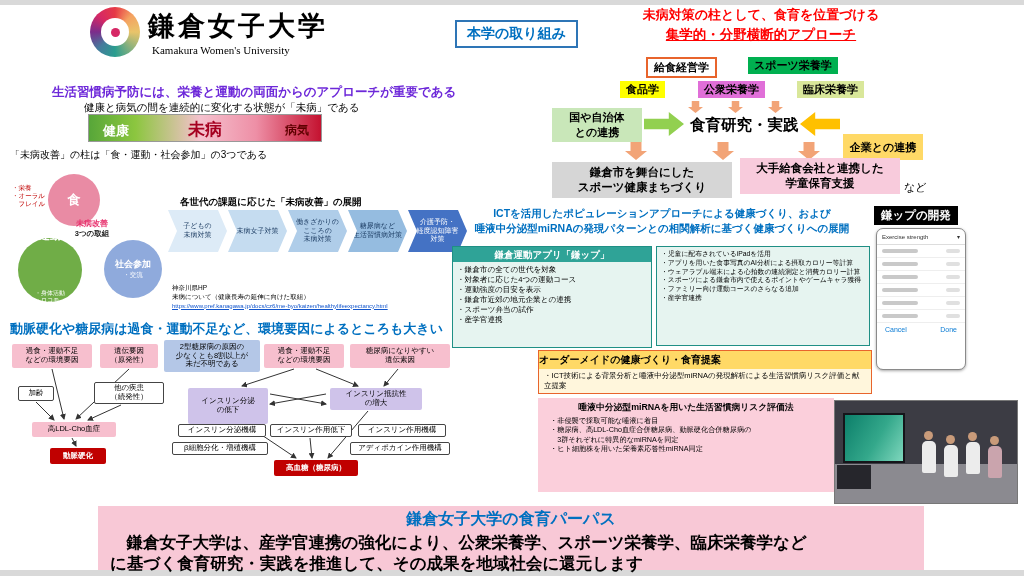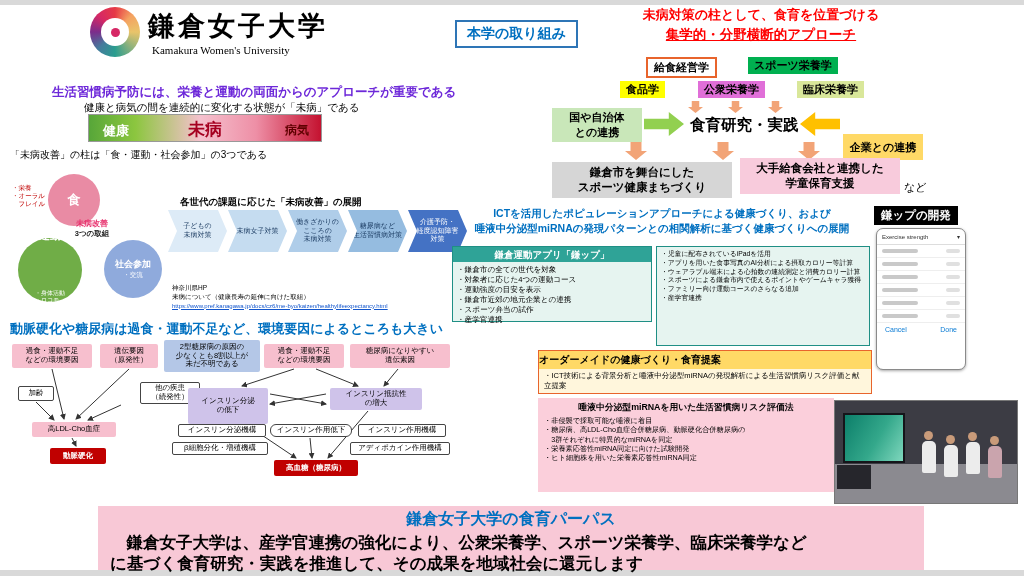--- a/index.html
+++ b/index.html
@@ -169,29 +169,29 @@
     <div class="t c cbox pk pre" style="left:94px;top:6px;width:58px;height:24px;">遺伝要因
 （原発性）</div>
     <div class="t c cbox bluebox pre" style="left:158px;top:2px;width:96px;height:32px;">2型糖尿病の原因の
 少なくとも8割以上が
 未だ不明である</div>
     <div class="t c cbox pk pre" style="left:258px;top:6px;width:80px;height:24px;">過食・運動不足
 などの環境要因</div>
     <div class="t c cbox pk pre" style="left:344px;top:6px;width:100px;height:24px;">糖尿病になりやすい
 遺伝素因</div>
     <div class="t c cbox wb" style="left:12px;top:48px;width:36px;height:15px;">加齢</div>
-    <div class="t c cbox wb pre" style="left:88px;top:44px;width:60px;height:22px;margin-left:46px;">他の疾患
+    <div class="t c cbox wb pre" style="left:88px;top:44px;width:70px;height:22px;">他の疾患
 （続発性）</div>
     <div class="t c cbox lv pre" style="left:182px;top:50px;width:80px;height:36px;">インスリン分泌
 の低下</div>
     <div class="t c cbox lv pre" style="left:324px;top:50px;width:92px;height:22px;">インスリン抵抗性
 の増大</div>
     <div class="t c cbox pk" style="left:26px;top:84px;width:84px;height:15px;">高LDL-Cho血症</div>
     <div class="t c cbox wb" style="left:172px;top:86px;width:88px;height:13px;">インスリン分泌機構</div>
-    <div class="t c cbox wb" style="left:264px;top:86px;width:82px;height:13px;border-radius:6px;">インスリン作用低下</div>
+    <div class="t c cbox wb" style="left:264px;top:86px;width:82px;height:13px;">インスリン作用低下</div>
     <div class="t c cbox wb" style="left:352px;top:86px;width:88px;height:13px;">インスリン作用機構</div>
     <div class="t c cbox wb" style="left:166px;top:104px;width:96px;height:13px;">β細胞分化・増殖機構</div>
     <div class="t c cbox wb" style="left:344px;top:104px;width:100px;height:13px;">アディポカイン作用機構</div>
     <div class="t c cbox rb" style="left:44px;top:110px;width:56px;height:16px;">動脈硬化</div>
     <div class="t c cbox rb" style="left:268px;top:122px;width:84px;height:16px;">高血糖（糖尿病）</div>
   </div>
 
   <div class="t b" style="left:455px;top:20px;padding:3px 10px;border:2px solid #2E75B6;color:#0070C0;font-size:14px;">本学の取り組み</div>
 
   <div class="t" style="left:596px;top:6px;width:330px;text-align:center;color:#FF0000;">
@@ -261,21 +261,21 @@
     <div class="prow">
         <div class="pbar"></div>
         <div class="pval"></div>
       </div>
     <div class="ph-foot">
       <span>Cancel</span>
       <span>Done</span>
     </div>
   </div>
 
-  <div class="t appbox" style="left:452px;top:246px;width:200px;height:76px;">
+  <div class="t appbox" style="left:452px;top:246px;width:200px;height:102px;">
     <div class="hd" style="font-size:9.5px;">鎌倉運動アプリ「鎌ップ」</div>
     <div class="bd" style="font-size:7.6px;">
       <div class="bl">・鎌倉市の全ての世代を対象</div>
       <div class="bl">・対象者に応じた4つの運動コース</div>
       <div class="bl">・運動強度の目安を表示</div>
       <div class="bl">・鎌倉市近郊の地元企業との連携</div>
       <div class="bl">・スポーツ弁当の試作</div>
       <div class="bl">・産学官連携</div>
     </div>
   </div>
@@ -289,26 +289,25 @@
       <div class="bl">・ファミリー向け運動コースのさらなる追加</div>
       <div class="bl">・産学官連携</div>
     </div>
   </div>
 
   <div class="t order" style="left:538px;top:350px;width:334px;height:44px;">
     <div class="hd">オーダーメイドの健康づくり・食育提案</div>
     <div class="bd">・ICT技術による背景分析と唾液中分泌型miRNAの発現解析による生活習慣病リスク評価と献立提案</div>
   </div>
 
-  <div class="t" style="left:538px;top:398px;width:296px;height:94px;background:#FBCFDB;padding:4px 6px;">
+  <div class="t" style="left:538px;top:398px;width:296px;height:94px;background:#FBCFDB;padding:4px 12px;">
     <div class="b" style="font-size:8.8px;text-align:center;margin-bottom:2px;">唾液中分泌型miRNAを用いた生活習慣病リスク評価法</div>
     <div class="pre" style="font-size:7.2px;line-height:1.3;">・非侵襲で採取可能な唾液に着目</div>
     <div class="pre" style="font-size:7.2px;line-height:1.3;">・糖尿病、高LDL-Cho血症合併糖尿病、動脈硬化合併糖尿病の
 　3群それぞれに特異的なmiRNAを同定</div>
-    <div class="pre" style="font-size:7.2px;line-height:1.3;">・栄養素応答性miRNA同定に向けた試験開発</div>
     <div class="pre" style="font-size:7.2px;line-height:1.3;">・ヒト細胞株を用いた栄養素応答性miRNA同定</div>
   </div>
 
   <div class="t b" style="left:834px;top:380px;background:#000;color:#fff;font-size:11px;padding:10px 6px;margin-top:44px;">国際学会 IACSS 2025 発表</div>
   <div class="t photo" style="left:834px;top:400px;width:184px;height:104px;">
     <div class="floor"></div>
     <div class="screen"></div>
     <div class="podium"></div>
     <div class="person" style="left:86px;top:30px;">
         <div class="head"></div>

